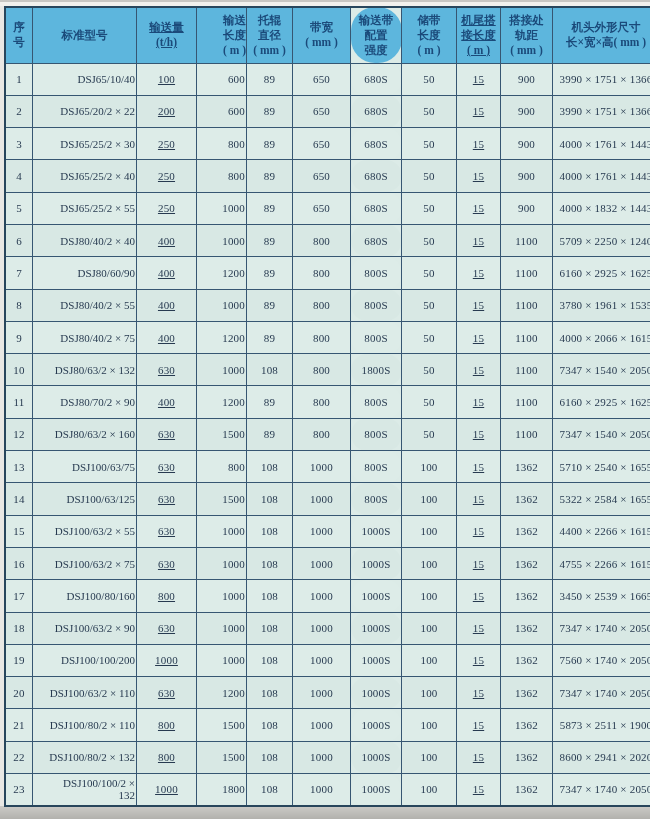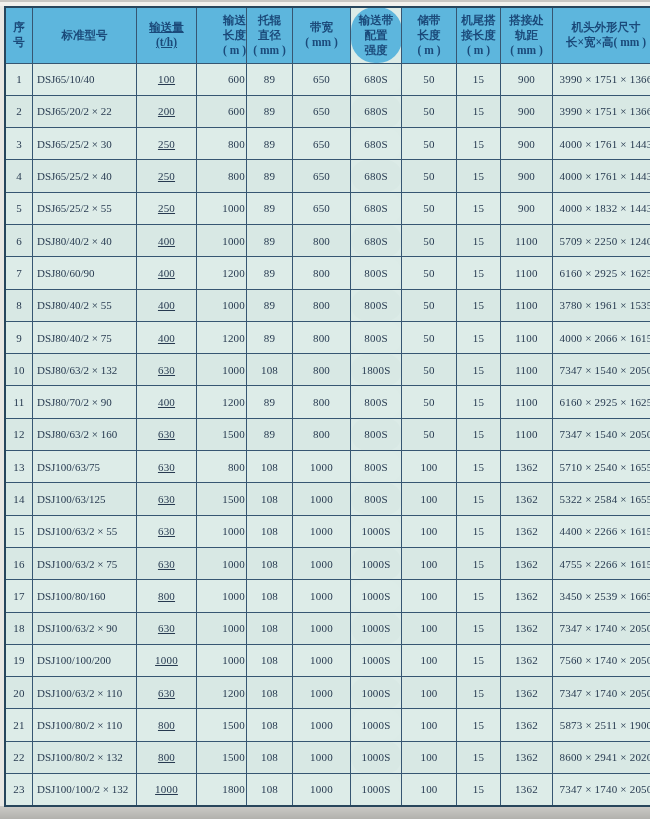--- a/index.html
+++ b/index.html
@@ -40,31 +40,31 @@
   }
   tbody tr { height: 32.3px; }
   td {
     font-size: 11px;
     color: var(--body-text);
     padding: 0 1px;
     letter-spacing: 0.2px;
   }
   tbody tr:nth-child(even) td { background: #d8e8e4; }
   tbody tr:nth-child(odd)  td { background: #ddece8; }
-  td.col-model { text-align: left; padding-left: 4px; letter-spacing: 0; }
+  td.col-model { text-align: right; padding-left: 16px; letter-spacing: 0; }
   
   .col-no        { width: 26px; }
   .col-model     { width: 103px; }
   .col-capacity  { width: 59px; text-decoration: underline; }
   .col-length    { width: 49px; text-align: right; }
   .col-roller    { width: 45px; }
   .col-belt_width{ width: 57px; margin-left: 28px; }
   .col-strength  { width: 50px; border-radius: 24px; }
   .col-storage   { width: 54px; }
-  .col-tail      { width: 43px; }
+  .col-tail      { width: 43px; text-decoration: underline; }
   .col-gauge     { width: 51px; }
   .col-dims      { width: 106px; }
 </style>
 </head>
 <body>
 
 <div class="page">
   <table class="spec">
     <thead>
       <tr>

